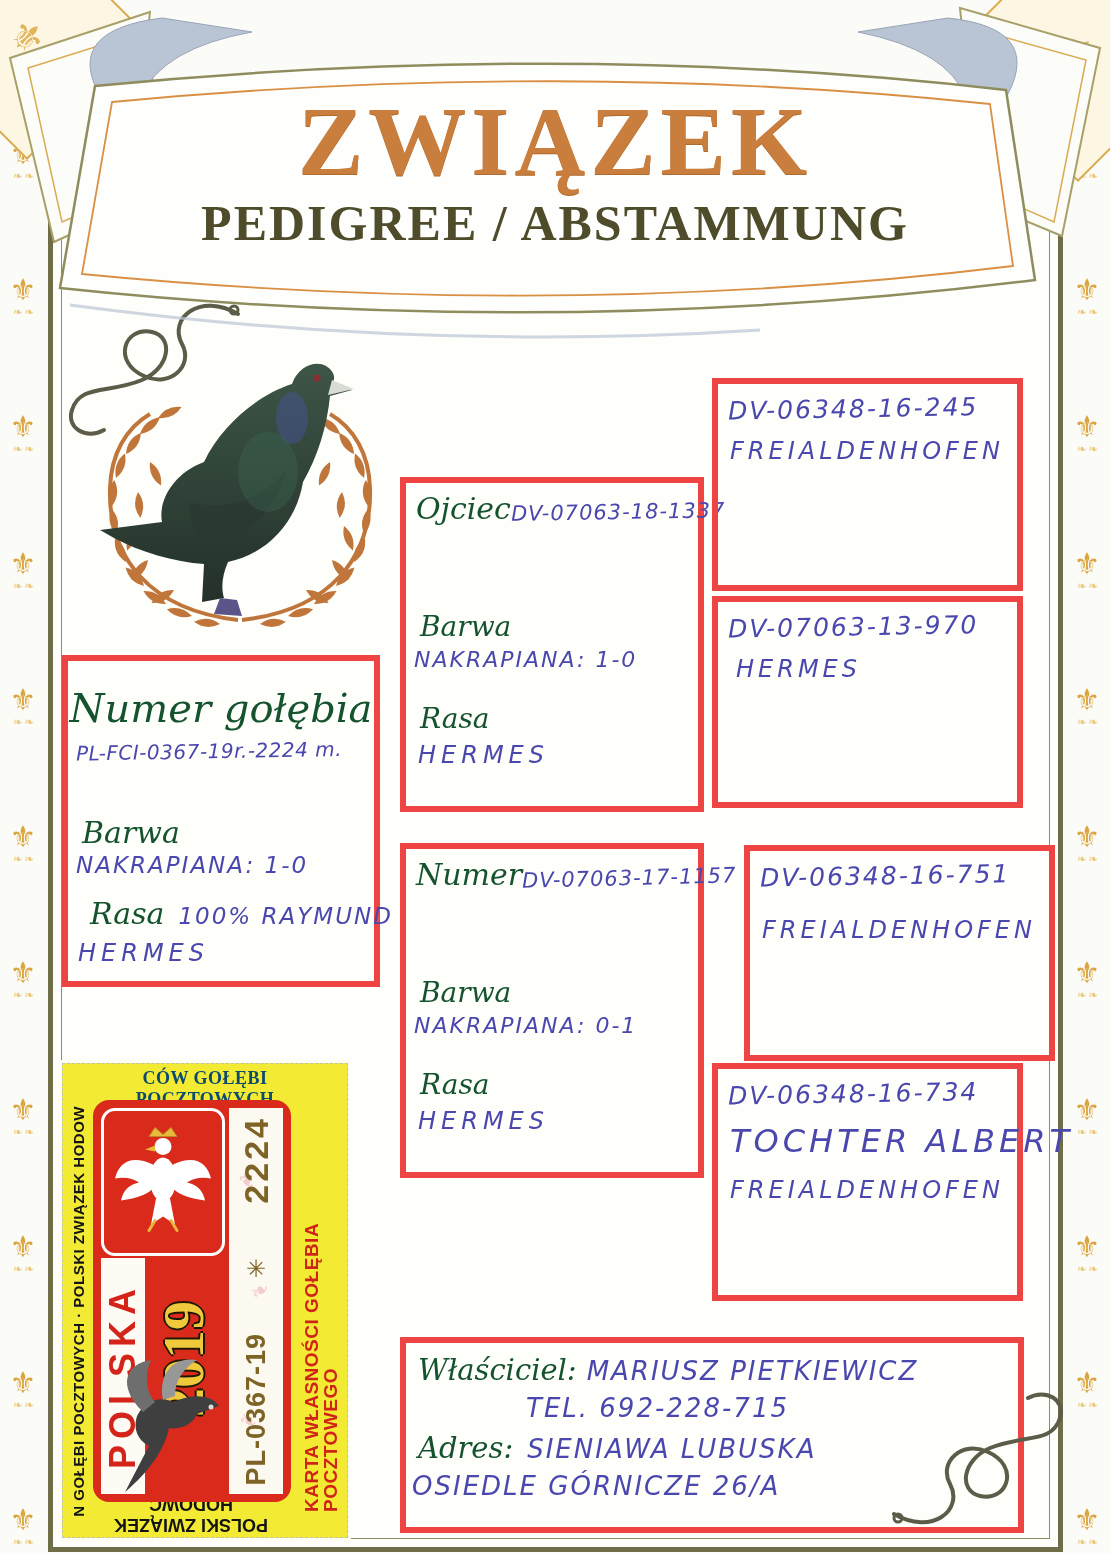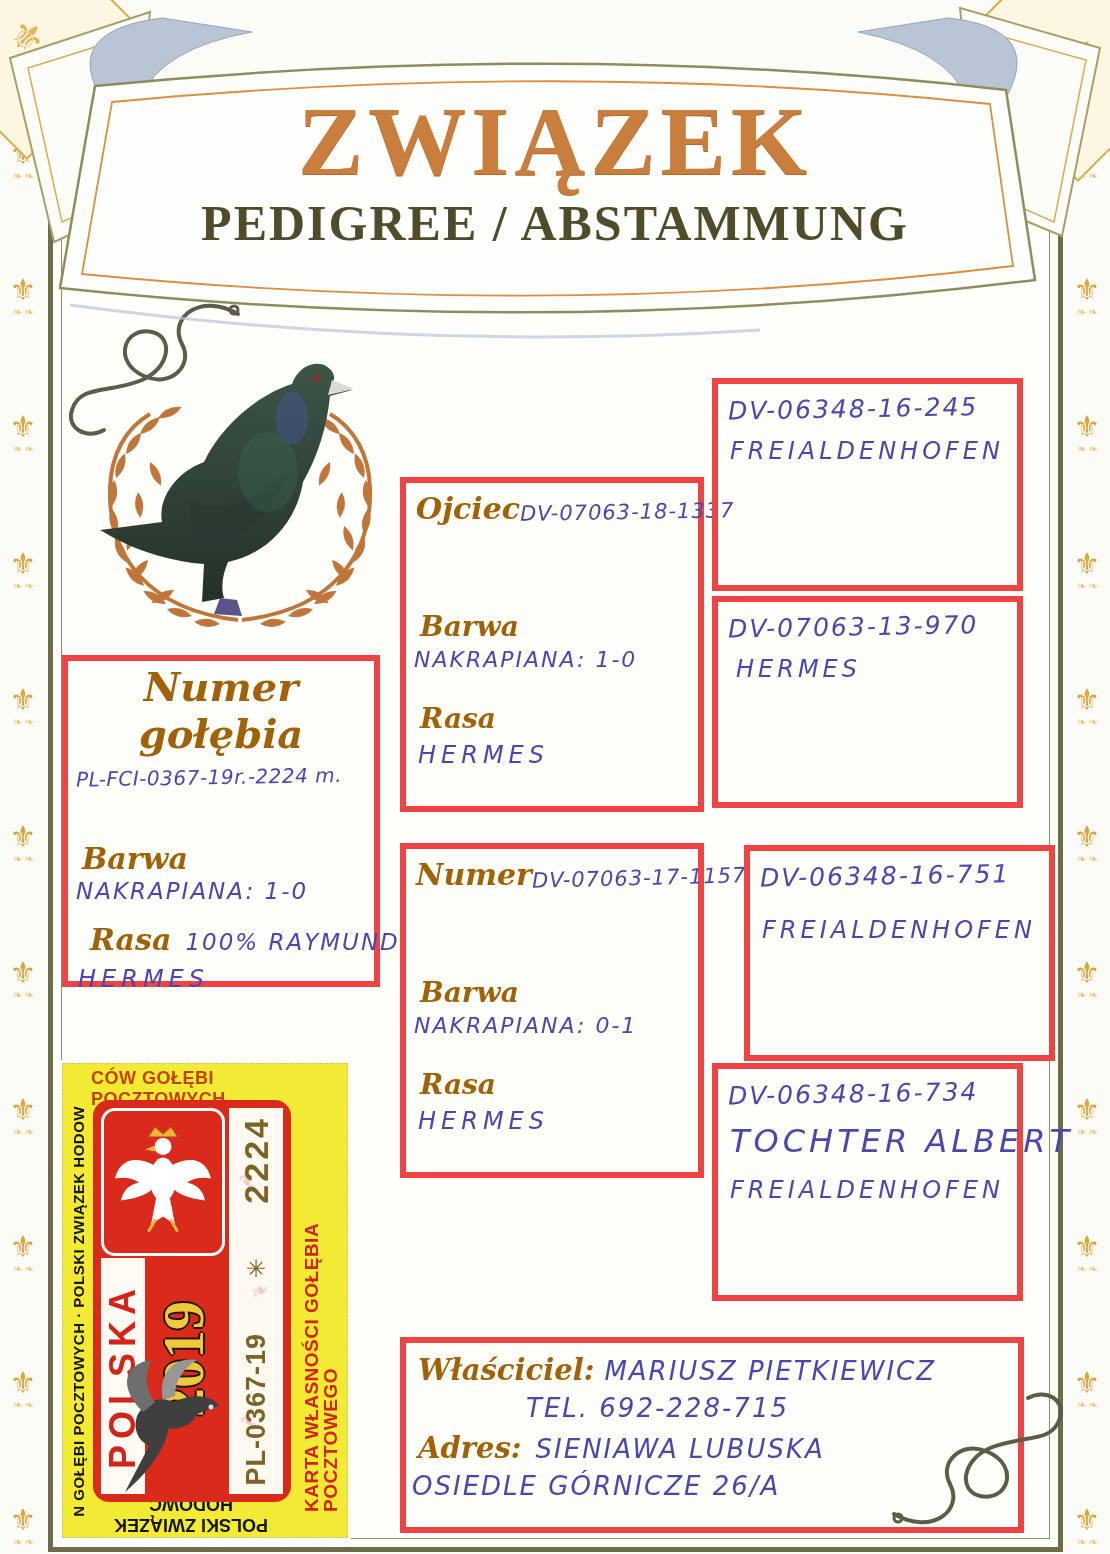--- a/index.html
+++ b/index.html
@@ -31,28 +31,28 @@
   .title-sub{font-family:"Liberation Serif","DejaVu Serif",serif;font-weight:bold;
              font-size:50px;line-height:1.0;color:#4e4c2a;letter-spacing:2px;margin-top:2px;}
 
   
   .flourish{position:absolute;z-index:3;}
 
   
   .hand{color:#4a47ae;font-family:"DejaVu Sans",sans-serif;font-style:italic;
         font-weight:500;letter-spacing:2px;white-space:nowrap;}
   .script{font-family:"DejaVu Serif","Liberation Serif",serif;font-style:italic;
-          font-weight:bold;color:#a16207;}
+          font-weight:normal;color:#14532d;}
   .pbox{position:absolute;border:6px solid #ef4444;z-index:3;background:transparent;}
 
   
   .sticker{position:absolute;left:62px;top:1063px;width:284px;height:473px;z-index:5;
            background:#f3eb33;border:1px dashed #c2c2ad;box-shadow:0 0 0 3px #fdfdf6;}
-  .stk-top{position:absolute;left:28px;top:4px;width:228px;
-           font-weight:bold;font-size:18px;color:#c2410c;letter-spacing:.5px;}
+  .stk-top{position:absolute;left:28px;top:4px;width:228px;text-align:center;
+           font-weight:bold;font-size:18px;color:#0c4a6e;letter-spacing:.5px;font-family:Liberation Serif, serif;}
   .vtext{writing-mode:vertical-rl;transform:rotate(180deg);}
   .stk-left{position:absolute;left:2px;top:28px;height:438px;width:26px;display:flex;
             align-items:center;justify-content:center;font-weight:bold;font-size:15px;
             color:#141414;letter-spacing:.5px;}
   .stk-bottom{position:absolute;left:28px;bottom:2px;width:200px;text-align:center;
               font-weight:bold;font-size:18px;color:#141414;transform:rotate(180deg);}
   .stk-red{position:absolute;left:30px;top:36px;width:198px;height:402px;
            background:#da2a1c;border-radius:16px;}
   .eagle-box{position:absolute;left:8px;top:8px;width:118px;height:142px;
              border:3px solid #fff;border-radius:14px;display:flex;align-items:center;
@@ -273,21 +273,21 @@
     <path d="M 120 150 C 150 160 190 150 215 120 C 205 165 170 190 135 190 C 125 180 118 165 120 150 Z" fill="#2a3a31" opacity=".85"></path>
     <ellipse cx="222" cy="66" rx="16" ry="26" fill="#4a55a0" opacity=".45"></ellipse>
     <ellipse cx="198" cy="120" rx="30" ry="40" fill="#3c6a55" opacity=".35"></ellipse>
     <path d="M 262 28 L 284 37 L 258 43 Z" fill="#d8dcd4"></path>
     <circle cx="247" cy="26" r="3.5" fill="#8a3030"></circle>
     <path d="M150 246 l-6 16 l28 2 l-5 -16 Z" fill="#5a5588"></path>
   </g>
 </svg>
 
 <div class="pbox" style="left:62px;top:655px;width:306px;height:320px;">
-  <div class="script" style="font-size:40px;text-align:center;margin-top:2px;">Numer gołębia</div>
+  <div class="script" style="font-size:40px;text-align:center;margin-top:24px;">Numer gołębia</div>
   <div class="hand" style="font-size:20px;letter-spacing:.5px;margin:8px 0 0 8px;transform:rotate(-1deg);">PL-FCI-0367-19r.-2224 m.</div>
   <div class="script" style="font-size:30px;margin:52px 0 0 14px;">Barwa</div>
   <div class="hand" style="font-size:23px;margin:2px 0 0 8px;">NAKRAPIANA: 1-0</div>
   <div style="margin:18px 0 0 22px;display:flex;gap:14px;align-items:baseline;">
     <span class="script" style="font-size:30px;">Rasa</span>
     <span class="hand" style="font-size:23px;">100% RAYMUND</span>
   </div>
   <div class="hand" style="font-size:24px;letter-spacing:5px;margin:8px 0 0 10px;">HERMES</div>
 </div>
 

